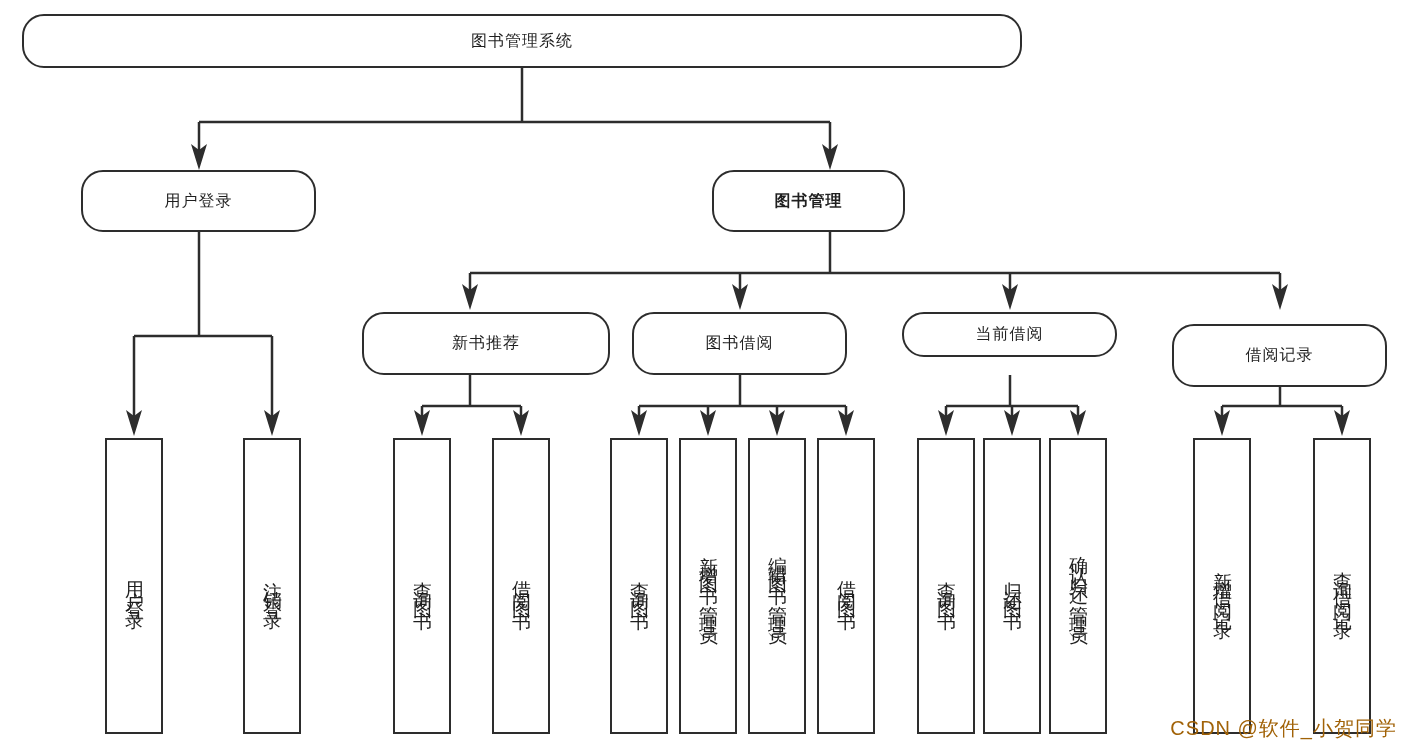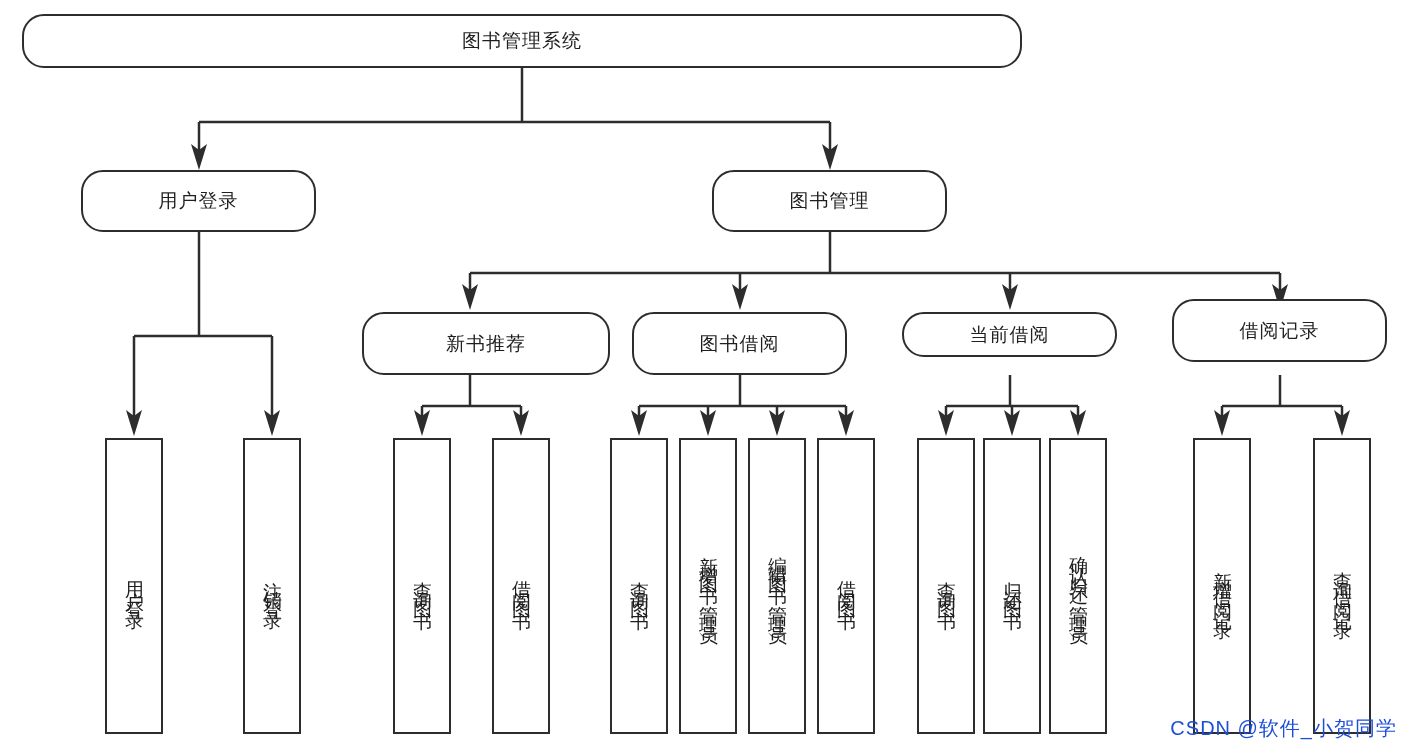--- a/index.html
+++ b/index.html
@@ -12,48 +12,48 @@
   }
   .connectors{position:absolute;left:0;top:0;}
   .box{
     position:absolute;
     border:2.5px solid #2d2d2d;
     background:#ffffff;
     display:flex;align-items:center;justify-content:center;
     color:#1f1f1f;
     box-sizing:border-box;
   }
-  .box.h{font-size:19px;letter-spacing:1px;border-radius:22px;}
+  .box.h{font-size:16px;letter-spacing:1px;border-radius:22px;}
   .box.v{width:58px;height:296px;}
   .box.v span{
     writing-mode:vertical-rl;
     text-orientation:mixed;
     font-size:19px;
     letter-spacing:10px;
     line-height:1.1;
     white-space:nowrap;
   }
   
   #n-root      {left:22px;  top:14px;  width:1000px;height:54px;}
   #n-userlogin {left:81px;  top:170px; width:235px; height:62px;}
-  #n-bookmgmt  {left:712px; top:170px; width:235px; height:62px;}
+  #n-bookmgmt  {left:712px; top:170px; width:193px; height:62px;font-weight:bold;}
   #n-newbook   {left:362px; top:312px; width:248px; height:63px;}
   #n-borrow    {left:632px; top:312px; width:215px; height:63px;align-items:center;}
   #n-current   {left:902px; top:312px; width:215px; height:45px;}
-  #n-records   {left:1172px;top:299px; width:215px; height:63px;}
+  #n-records   {left:1172px;top:324px; width:215px; height:63px;}
   
   .box.v{top:438px;}
   #l-a1{left:105px;}  #l-a2{left:243px;}
   #l-b1{left:393px;}  #l-b2{left:492px;}
   #l-c1{left:610px;}  #l-c2{left:679px;} #l-c3{left:748px;} #l-c4{left:817px;}
   #l-d1{left:917px;}  #l-d2{left:983px;} #l-d3{left:1049px;}
   #l-e1{left:1193px;} #l-e2{left:1313px;}
   .watermark{
     position:absolute;right:8px;bottom:5px;
-    font-size:20px;color:#1d4ed8;letter-spacing:1px;
+    font-size:20px;color:#a16207;letter-spacing:1px;
     z-index:5;
   }
 </style>
 </head>
 <body>
 
 <div id="stage">
 
   <svg class="connectors" width="1405" height="747" viewBox="0 0 1405 747">
     <g stroke="#2d2d2d" stroke-width="2.5" fill="none">

